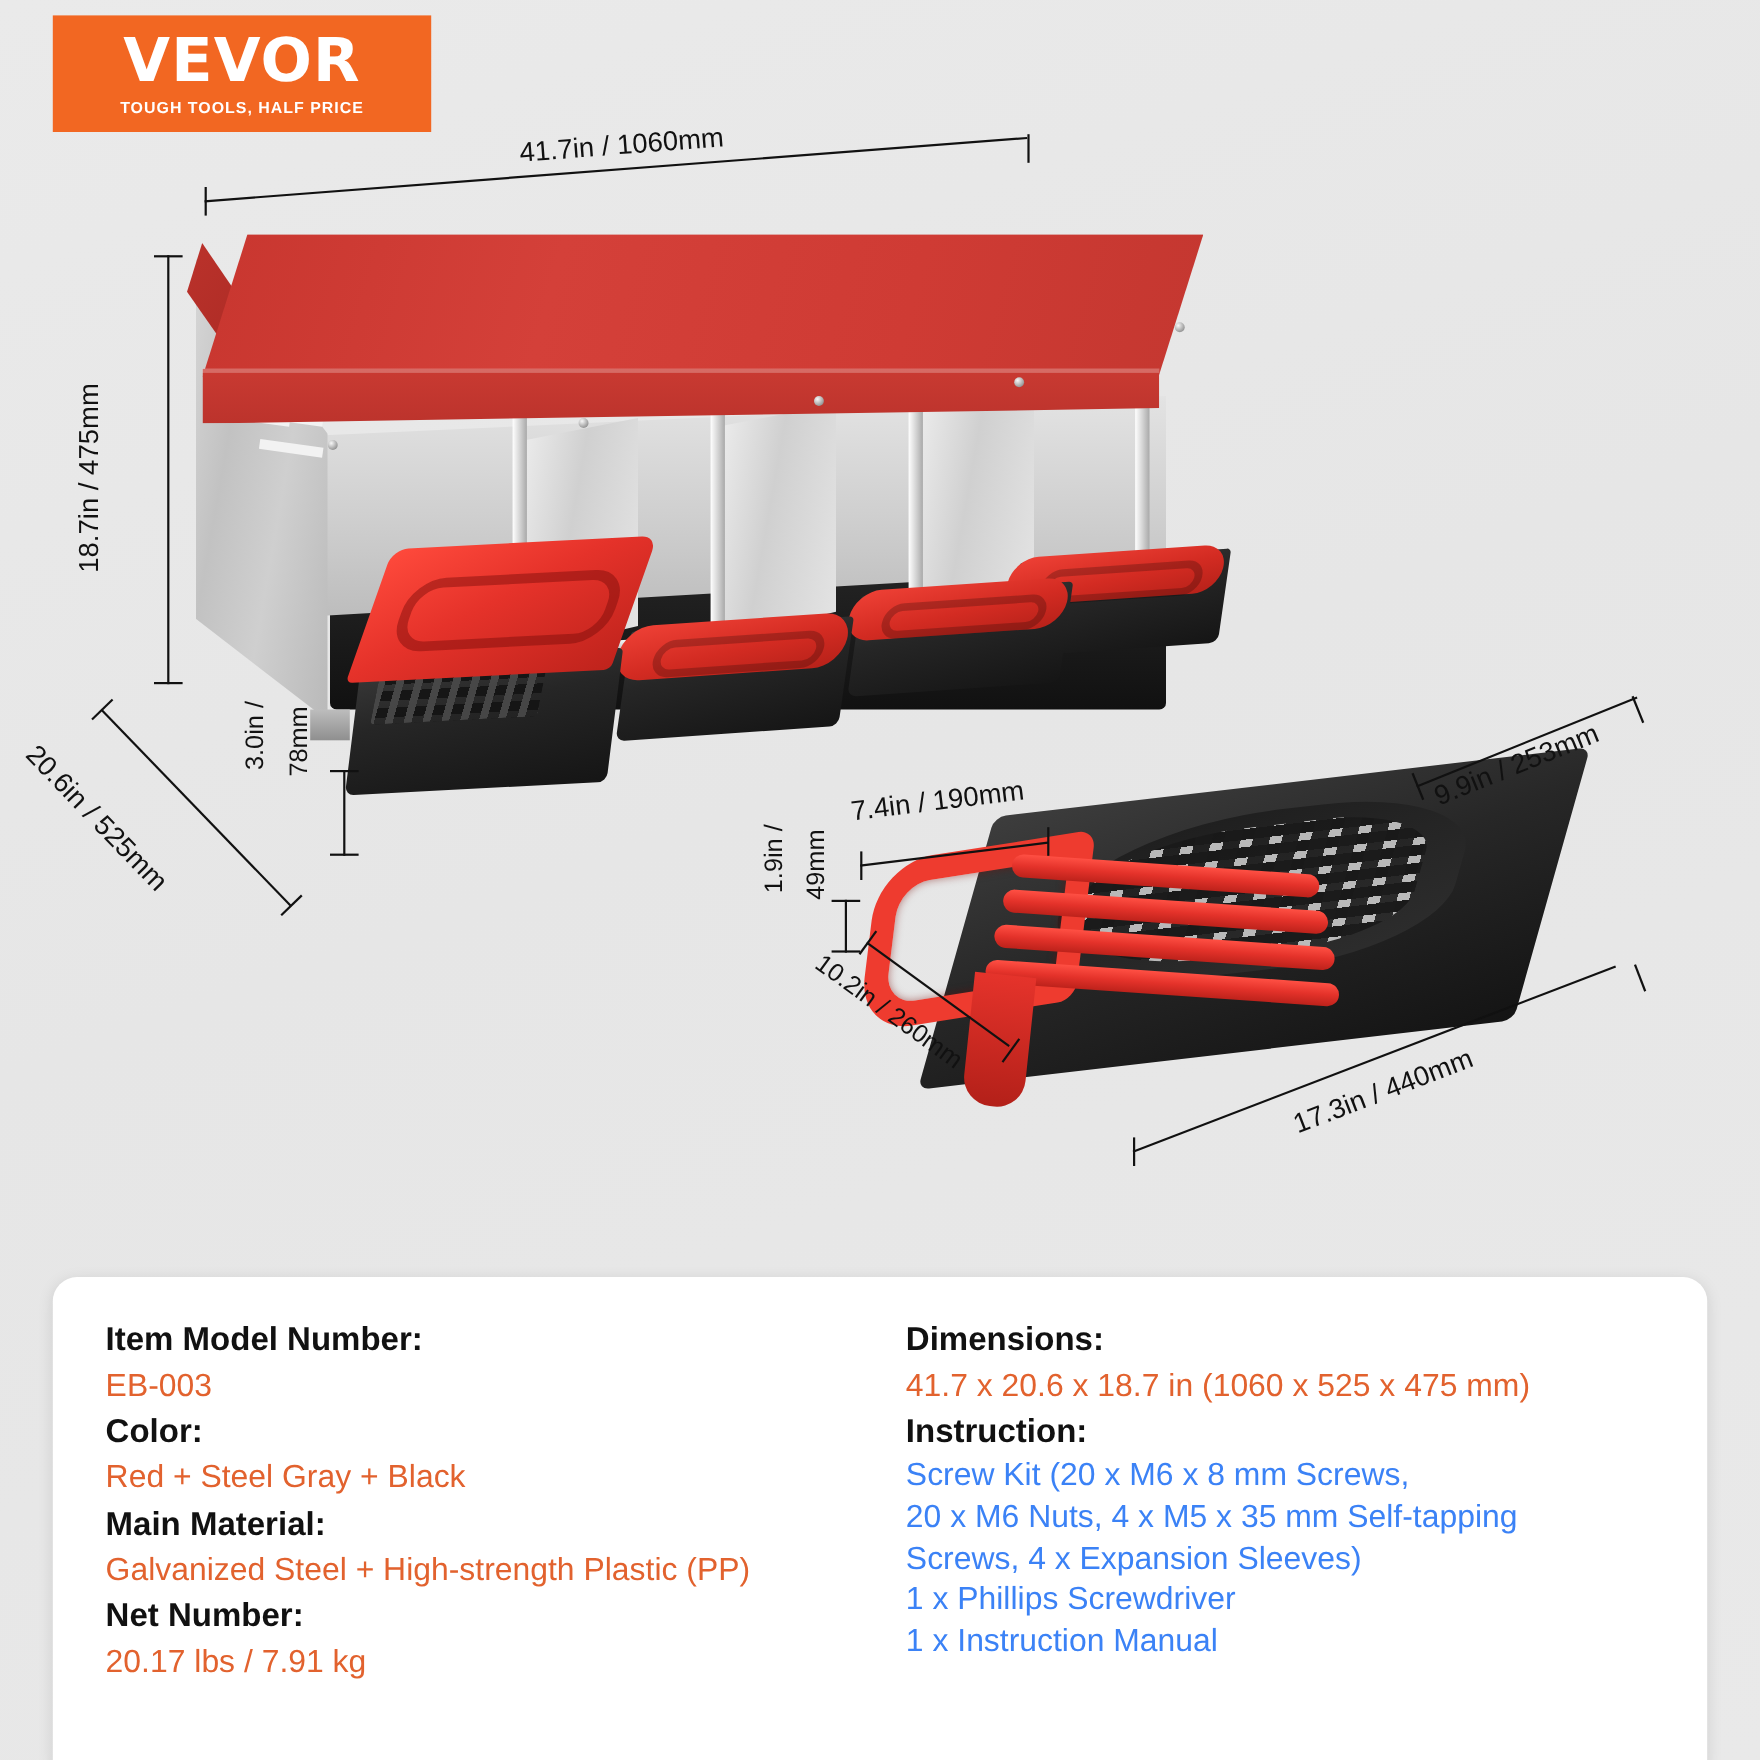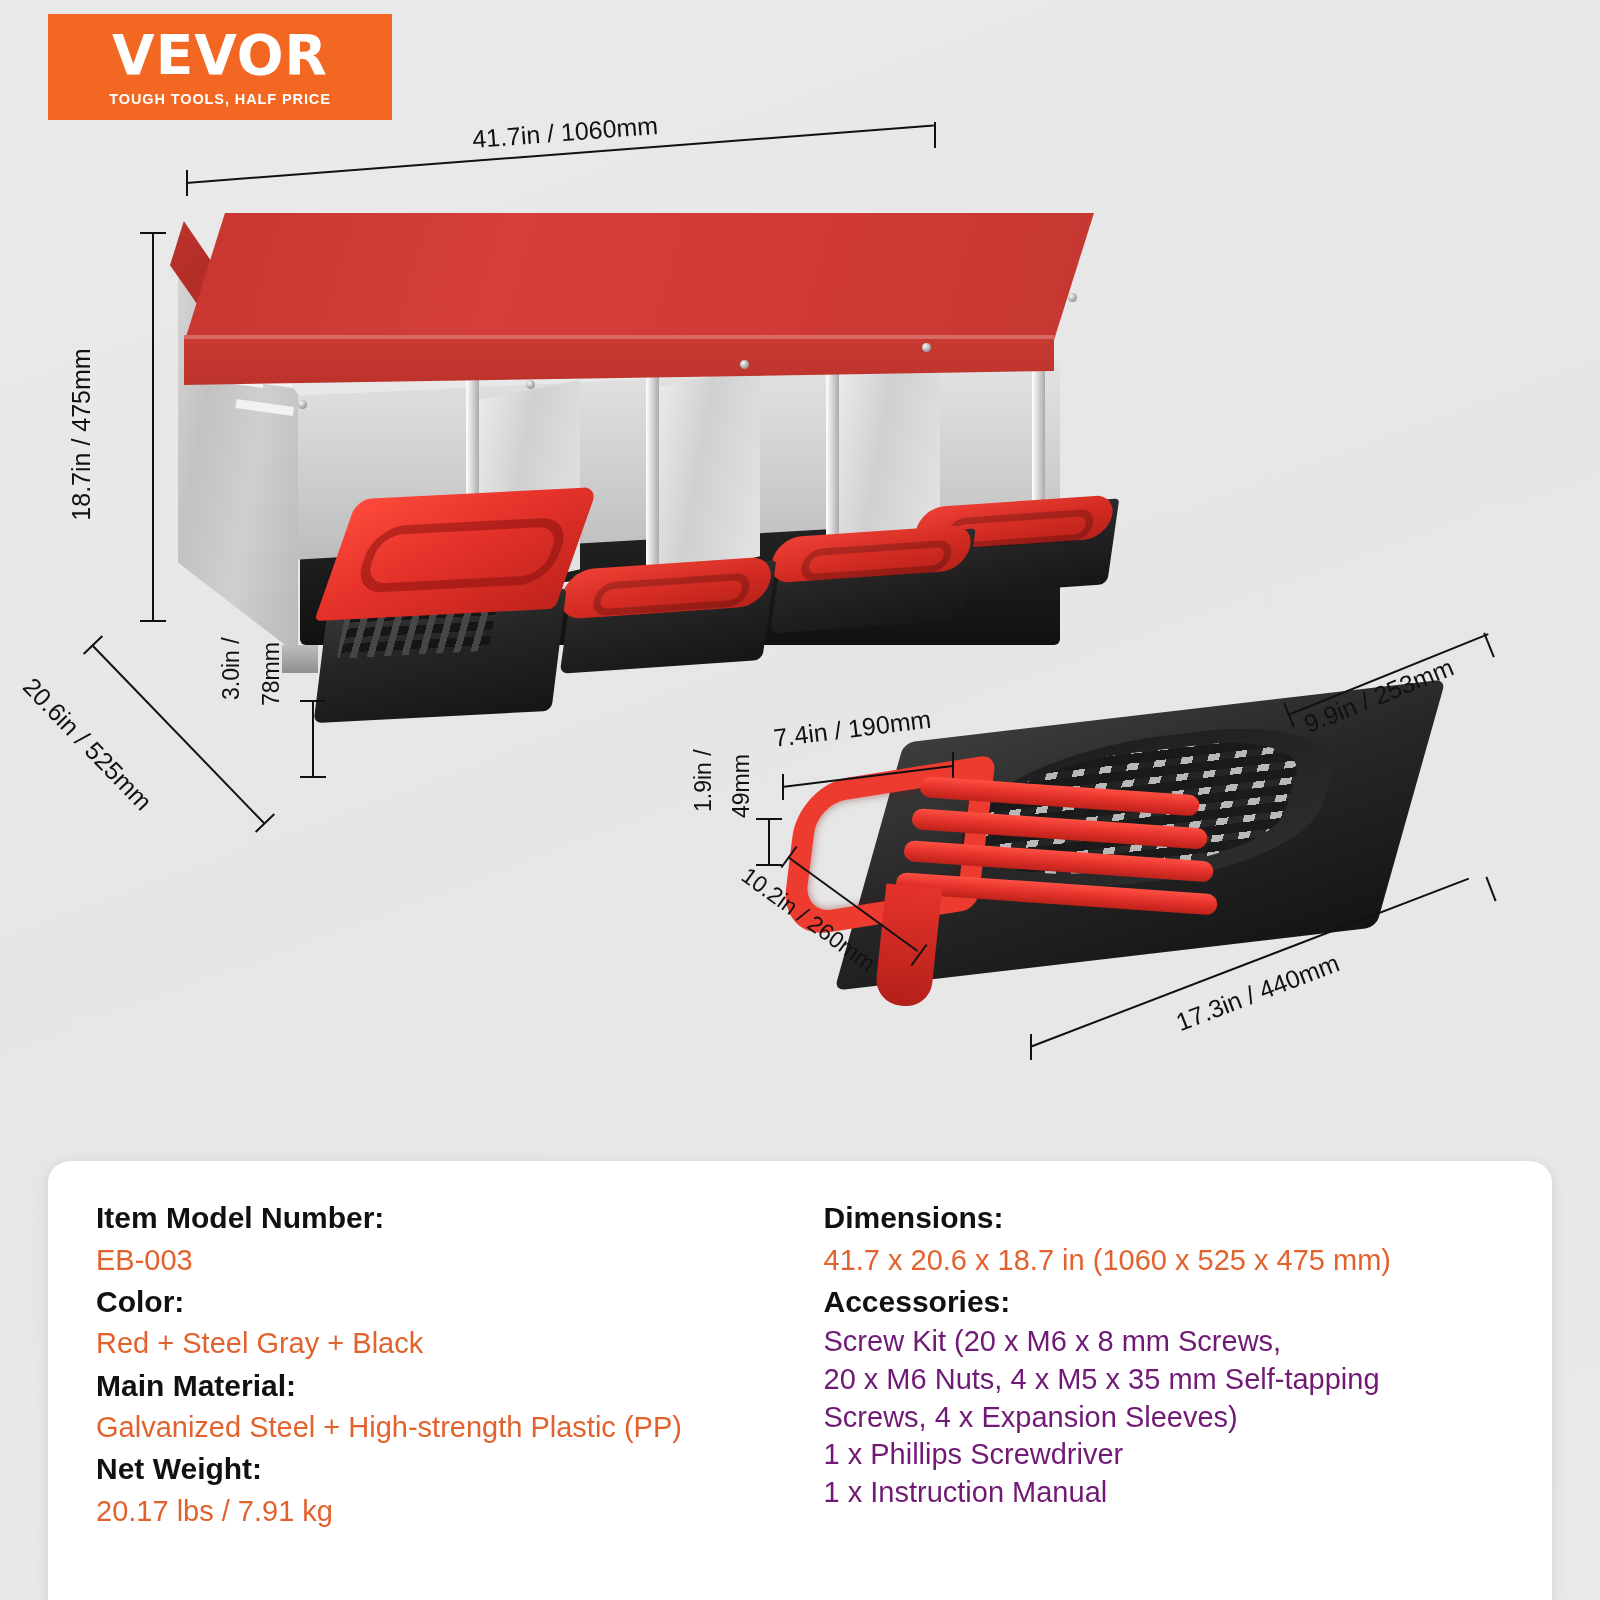--- a/index.html
+++ b/index.html
@@ -185,21 +185,21 @@
   .col { flex: 1; }
   .col.right { padding-left: 36px; }
   .spec-key {
     font-size: 30px; font-weight: 700; color: #111;
     line-height: 1.42; font-family: "Liberation Sans", sans-serif;
   }
   .spec-val {
     font-size: 29px; color: #E2622E; line-height: 1.42;
     font-family: "Liberation Sans", sans-serif;
   }
-  .acc-line { font-size: 29px; color: #701a75; line-height: 1.30; }
+  .acc-line { font-size: 29px; color: #3b82f6; line-height: 1.30; }
 </style>
 </head>
 <body>
 
 <div id="page">
 
   <div id="logo">
     <div class="word">VEVOR</div>
     <div class="tag">TOUGH TOOLS, HALF PRICE</div>
   </div>
@@ -323,28 +323,28 @@
 
   <div id="panel">
 
     <div class="col">
       <div class="spec-key">Item Model Number:</div>
       <div class="spec-val">EB-003</div>
       <div class="spec-key">Color:</div>
       <div class="spec-val">Red + Steel Gray + Black</div>
       <div class="spec-key">Main Material:</div>
       <div class="spec-val">Galvanized Steel + High-strength Plastic (PP)</div>
-      <div class="spec-key">Net Weight:</div>
+      <div class="spec-key">Net Number:</div>
       <div class="spec-val">20.17 lbs / 7.91 kg</div>
     </div>
 
     <div class="col right">
       <div class="spec-key">Dimensions:</div>
       <div class="spec-val">41.7 x 20.6 x 18.7 in (1060 x 525 x 475 mm)</div>
-      <div class="spec-key">Accessories:</div>
+      <div class="spec-key">Instruction:</div>
       <div class="acc-line">Screw Kit (20 x M6 x 8 mm Screws,</div>
       <div class="acc-line">20 x M6 Nuts, 4 x M5 x 35 mm Self-tapping</div>
       <div class="acc-line">Screws, 4 x Expansion Sleeves)</div>
       <div class="acc-line">1 x Phillips Screwdriver</div>
       <div class="acc-line">1 x Instruction Manual</div>
     </div>
 
   </div>
 
 </div>

